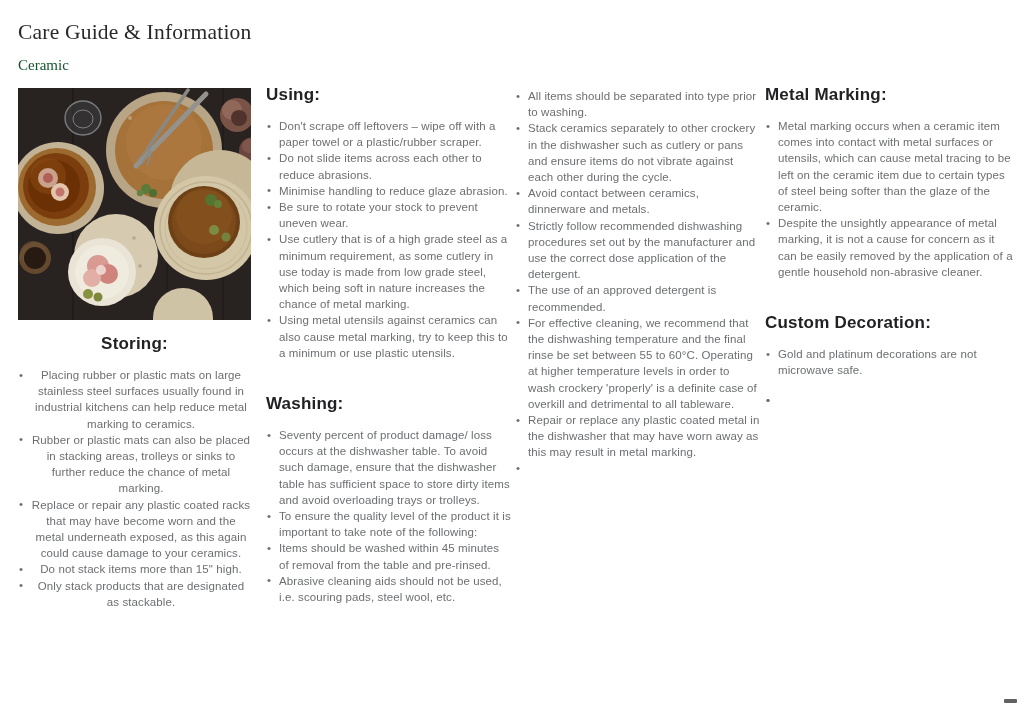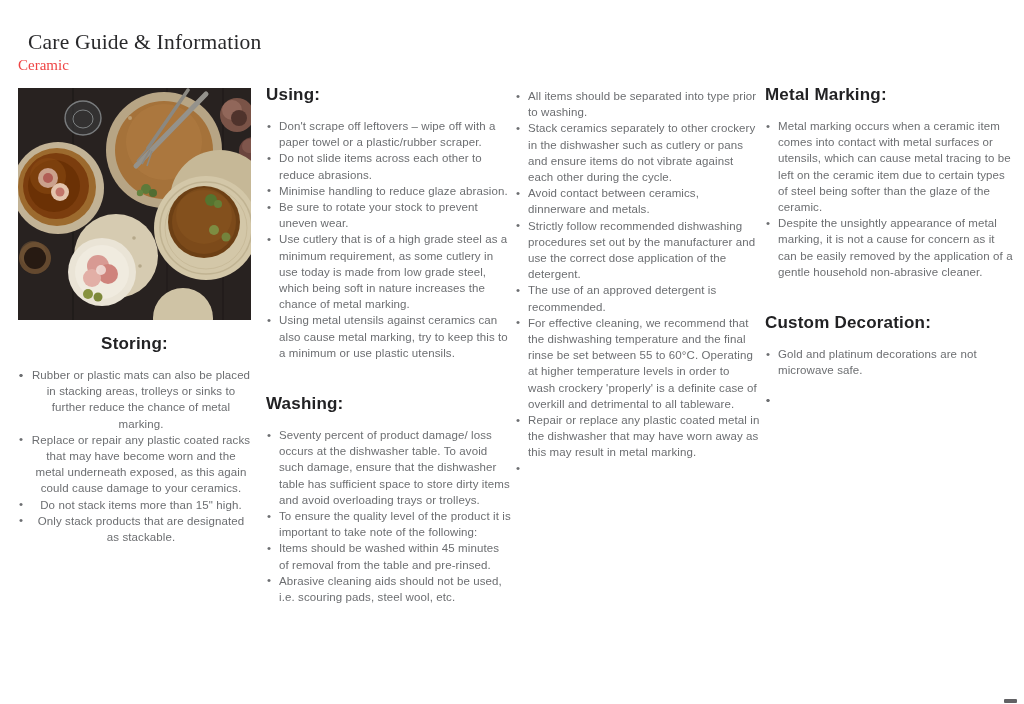--- a/index.html
+++ b/index.html
@@ -7,26 +7,26 @@
     width:1024px; height:704px;
     background:#ffffff;
     font-family:"Liberation Sans", sans-serif;
     position:relative;
     overflow:hidden;
   }
   .page-title {
     position:absolute; left:18px; top:20px;
     font-family:"Liberation Serif", serif;
     font-weight:400; font-size:21.5px; color:#29292b; letter-spacing:.2px;
-    margin:10px;
+    margin:0;
   }
   .page-subtitle {
     position:absolute; left:18px; top:57px;
     font-family:"Liberation Serif", serif;
-    font-weight:400; font-size:15px; color:#ef4444;
+    font-weight:400; font-size:15px; color:#14532d;
     margin:0;
   }
   .col { position:absolute; top:88px; }
   .col1 { left:18px;  width:233px;text-align:center; }
   .col2 { left:266px; width:246px; }
   .col3 { left:515px; width:245px; }
   .col4 { left:765px; width:248px; }
   .photo { width:233px; height:232px; overflow:hidden; }
   .photo svg { display:block; }
   h3.sec {
@@ -146,21 +146,21 @@
         <circle cx="83" cy="182" r="5" fill="#f2e1da" opacity="0.85"></circle>
         <circle cx="70" cy="206" r="5" fill="#87923f"></circle>
         <circle cx="80" cy="209" r="4.5" fill="#7d883a"></circle>
       </g>
 
       <circle cx="165" cy="230" r="30" fill="#cfc3a5"></circle>
     </svg>
   </div>
   <h3 class="sec after-photo">Storing:</h3>
   <ul class="blist">
-      <li><span class="b">•</span></li>
+      <li><span class="b">•</span><span class="t">Placing rubber or plastic mats on large stainless steel surfaces usually found in industrial kitchens can help reduce metal marking to ceramics.</span></li>
       <li><span class="b">•</span><span class="t">Rubber or plastic mats can also be placed in stacking areas, trolleys or sinks to further reduce the chance of metal marking.</span></li>
       <li><span class="b">•</span><span class="t">Replace or repair any plastic coated racks that may have become worn and the metal underneath exposed, as this again could cause damage to your ceramics.</span></li>
       <li><span class="b">•</span><span class="t">Do not stack items more than 15" high.</span></li>
       <li><span class="b">•</span><span class="t">Only stack products that are designated as stackable.</span></li>
     </ul>
 </div>
 
 <div class="col col2">
   <h3 class="sec">Using:</h3>
   <ul class="blist">

